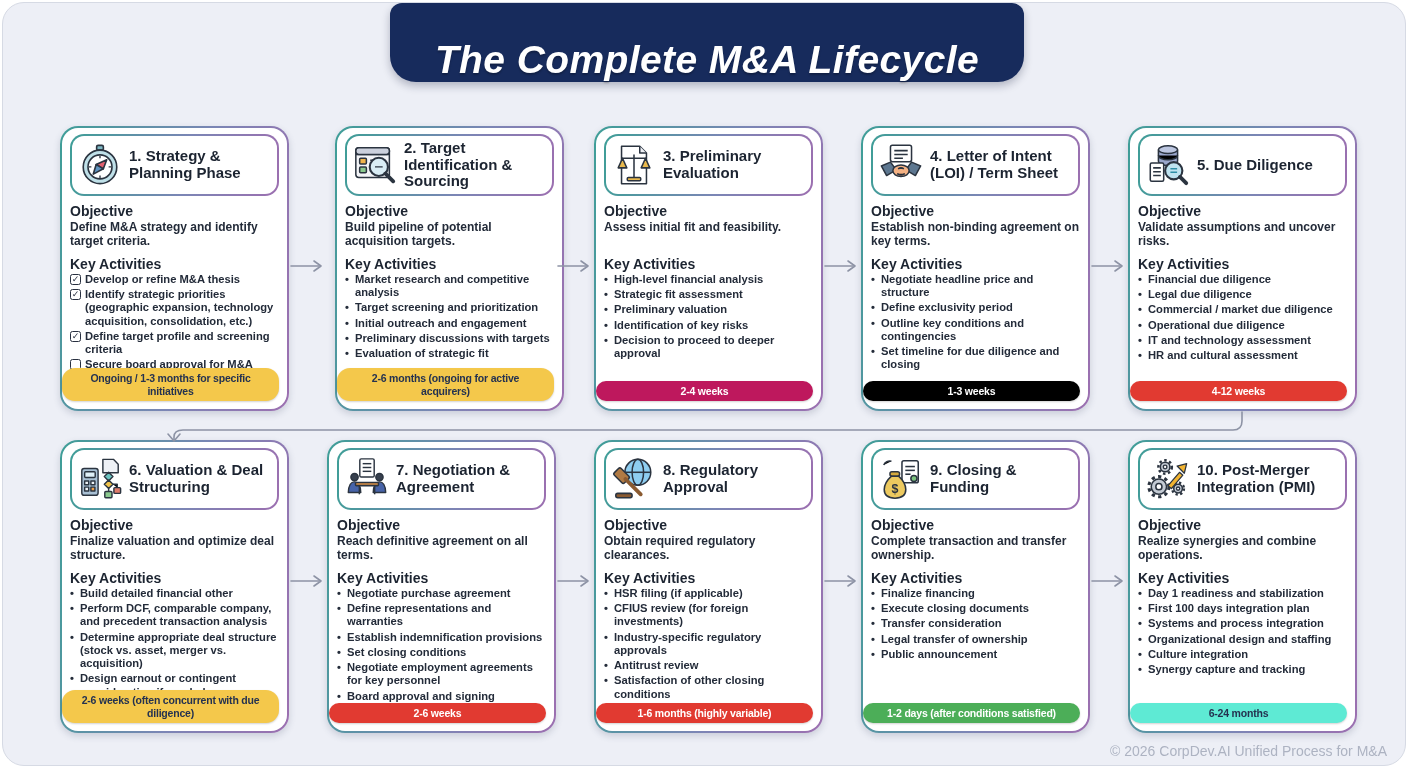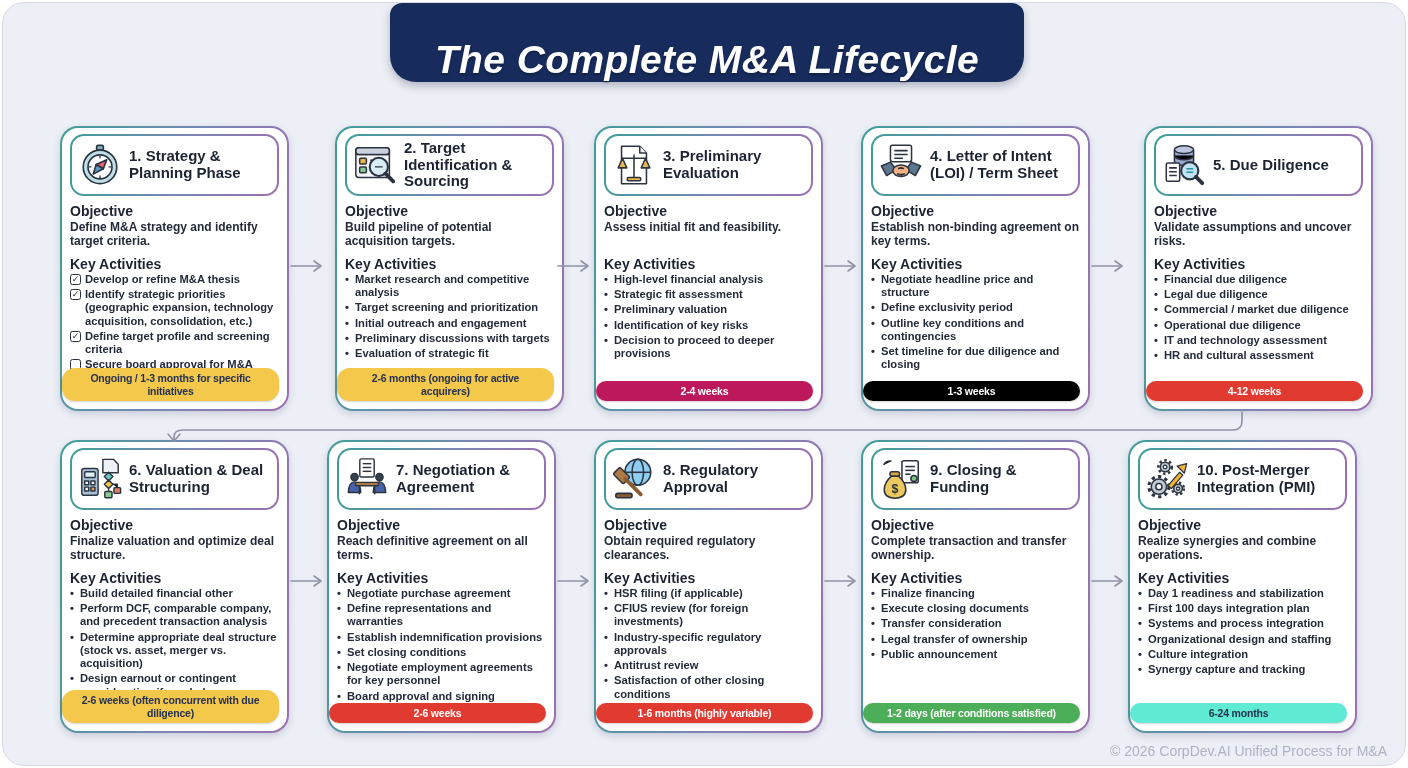--- a/index.html
+++ b/index.html
@@ -210,21 +210,21 @@
             <div class="activity">
               <span class="bullet">•</span>
               <span>Preliminary valuation</span>
             </div>
             <div class="activity">
               <span class="bullet">•</span>
               <span>Identification of key risks</span>
             </div>
             <div class="activity">
               <span class="bullet">•</span>
-              <span>Decision to proceed to deeper provisions</span>
+              <span>Decision to proceed to deeper approval</span>
             </div>
           </div>
           <div class="badge" style="background:#be185d;color:#ffffff">2-4 weeks</div>
         </div>
       </div>
       <div class="card" style="left: 858px; top: 123px; height: 285px;">
         <div class="card-inner">
           <div class="header-pill">
             <div class="header-pill-inner">
               <div class="icon">
@@ -262,21 +262,21 @@
               <span>Outline key conditions and contingencies</span>
             </div>
             <div class="activity">
               <span class="bullet">•</span>
               <span>Set timeline for due diligence and closing</span>
             </div>
           </div>
           <div class="badge" style="background:#000000;color:#ffffff">1-3 weeks</div>
         </div>
       </div>
-      <div class="card" style="left: 1125px; top: 123px; height: 285px; margin-left: 16px;">
+      <div class="card" style="left: 1125px; top: 123px; height: 285px;">
         <div class="card-inner">
           <div class="header-pill">
             <div class="header-pill-inner">
               <div class="icon">
                 <svg viewBox="0 0 48 48">
                   <g stroke="#2b3440" stroke-linejoin="round" stroke-width="1.6">
                     <path d="M14,8 v12 c0,2.5 4.5,4.5 10,4.5 s10,-2 10,-4.5 v-12" fill="#9aa7cc"></path>
                     <ellipse cx="24" cy="8" rx="10" ry="4" fill="#bcc6e0"></ellipse>
                     <path d="M14,14 c0,2.5 4.5,4.5 10,4.5 s10,-2 10,-4.5"></path>
                     <rect x="5.5" y="22" width="14" height="19" rx="1.5" fill="#fff"></rect>

